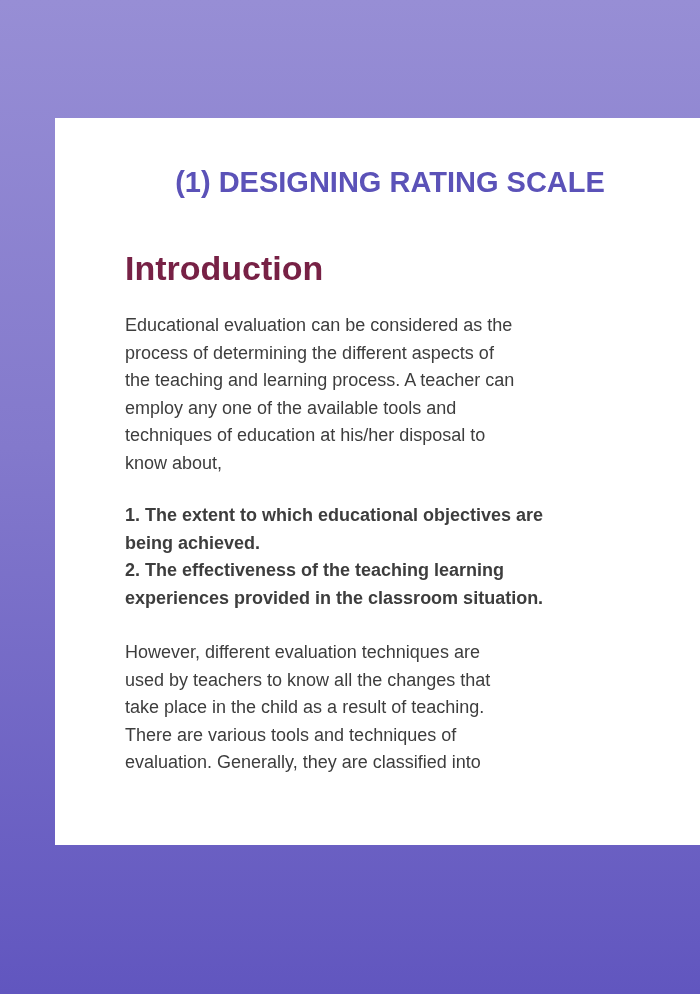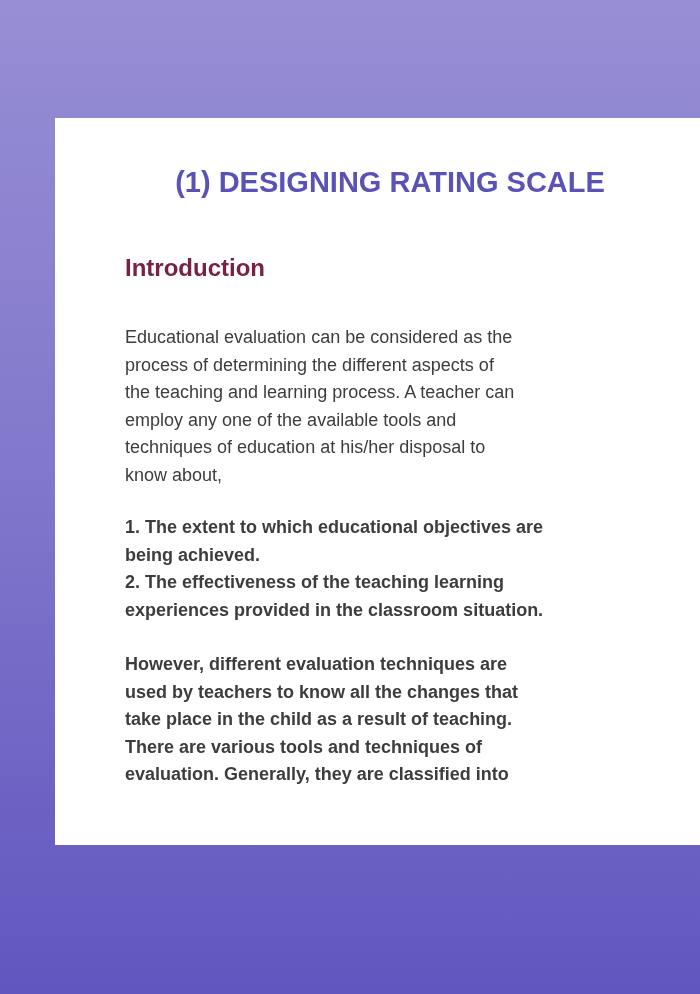--- a/index.html
+++ b/index.html
@@ -32,36 +32,36 @@
     margin: 2px 0 0 0;
     font-size: 29px;
     line-height: 36px;
     font-weight: bold;
     color: #5B52B8;
     text-align: center;
     letter-spacing: 0px;
   }
   .section-heading {
     margin: 52px 0 0 0;
-    font-size: 24px;
+    font-size: 34px;
     line-height: 32px;
     font-weight: bold;
     color: #772145;
     text-align: left;
   }
   .body-text {
     font-size: 18px;
     line-height: 27.5px;
     color: #3D3D3D;
     white-space: pre-line;
     margin: 0;
   }
-  .para-1 { margin-top: 40px; }
+  .para-1 { margin-top: 28px; }
   .numbered-list { margin-top: 25px; font-weight: bold; }
-  .para-2 { margin-top: 27px; font-weight: bold; }
+  .para-2 { margin-top: 27px; }
 </style>
 </head>
 <body>
 
 <div class="page">
   <div class="card">
     <h1 class="title">(1) DESIGNING RATING SCALE</h1>
     <h2 class="section-heading">Introduction</h2>
     <p class="body-text para-1">Educational evaluation can be considered as the
 process of determining the different aspects of

